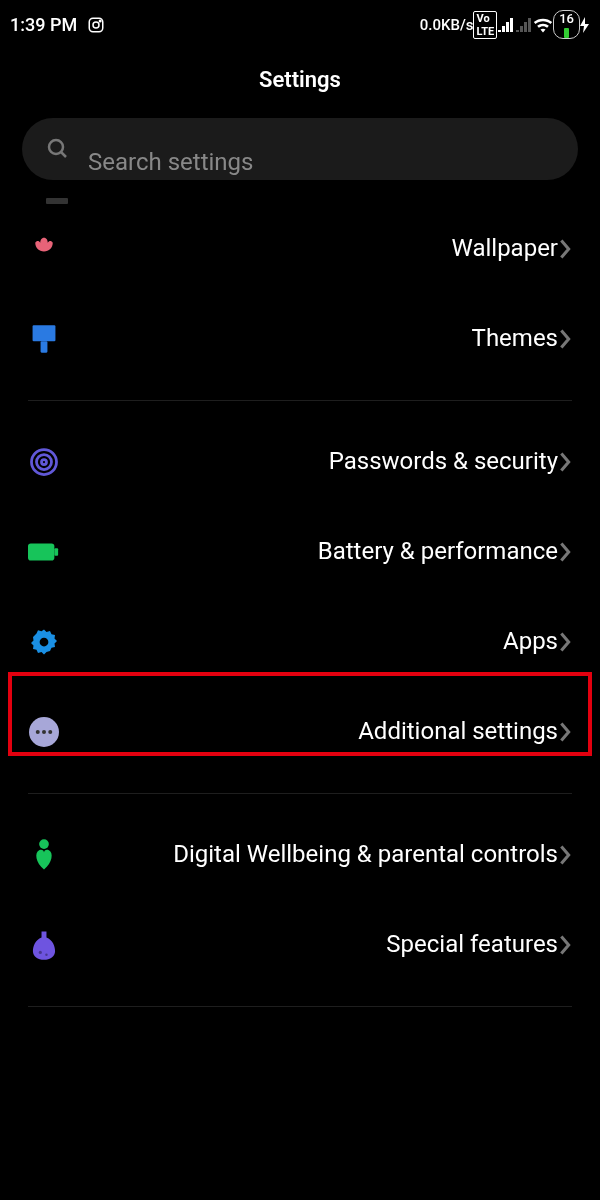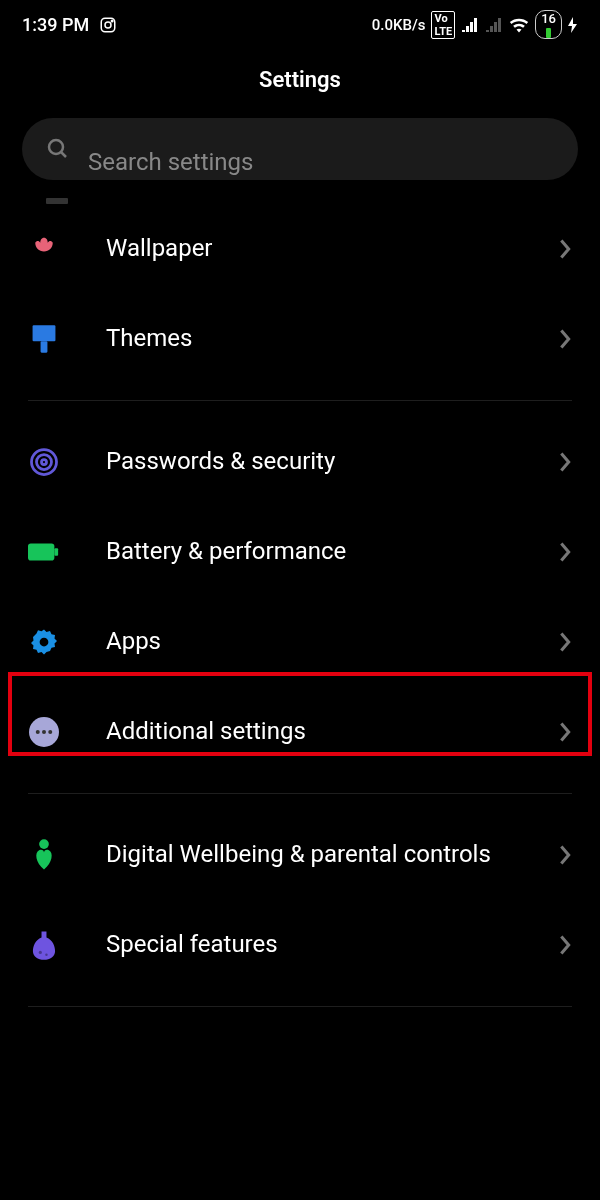--- a/index.html
+++ b/index.html
@@ -1,31 +1,31 @@
 <!DOCTYPE html>
 <html><head>
 <meta charset="utf-8">
 <style>
   * { margin: 0; padding: 0; box-sizing: border-box; }
   html, body { width: 600px; height: 1200px; background: #000; font-family: -apple-system, Roboto, sans-serif; color: #fff; overflow: hidden; }
   
-  .statusbar { display: flex; justify-content: space-between; align-items: center; padding: 10px 22px 6px; font-size: 18px; font-weight: 500; }
+  .statusbar { display: flex; justify-content: space-between; align-items: center; padding: 10px 10px 6px; font-size: 18px; font-weight: 500; }
   .status-left { display: flex; align-items: center; gap: 10px; }
-  .status-right { display: flex; align-items: center; gap: 6px; font-size: 15px; }
+  .status-right { display: flex; align-items: center; font-size: 15px; }
   .status-right svg { display: block; }
   .battery-box { border: 1.5px solid #ccc; border-radius: 10px; padding: 0 5px; display: flex; align-items: center; font-size: 13px; gap: 2px; flex-direction: column; }
   .batt-fill { width: 5px; height: 10px; background: #3c3; border-radius: 1px; }
   
   .title { text-align: center; font-size: 22px; font-weight: 600; margin: 22px 0 26px; }
   
   .search { margin: 0 22px 18px; background: #1b1b1b; border-radius: 32px; height: 62px; display: flex; align-items: center; padding: 0 24px; gap: 18px; }
   .search-ph { color: #888; font-size: 24px; margin-top: 26px; }
   
   .list { padding: 0 0; }
-  .row { display: flex; align-items: center; padding: 24px 28px; position: relative; min-height: 90px; }
+  .row { display: flex; align-items: center; padding: 24px 28px; position: relative; min-height: 90px; text-align: right; }
   .row .icon { width: 32px; height: 32px; display: flex; align-items: center; justify-content: center; flex-shrink: 0; }
   .row .label { font-size: 24px; margin-left: 46px; flex: 1; line-height: 1.3; }
   .chevron { color: #777; }
   .divider { height: 1px; background: #1e1e1e; margin: 16px 28px; }
   .stub { height: 6px; width: 22px; background: #333; margin: 0 0 0 46px; border-radius: 1px; }
   
   .highlight { position: absolute; left: 8px; right: 8px; top: 672px; height: 84px; border: 4px solid #e3000f; pointer-events: none; }
 </style>
 </head>
 <body>

